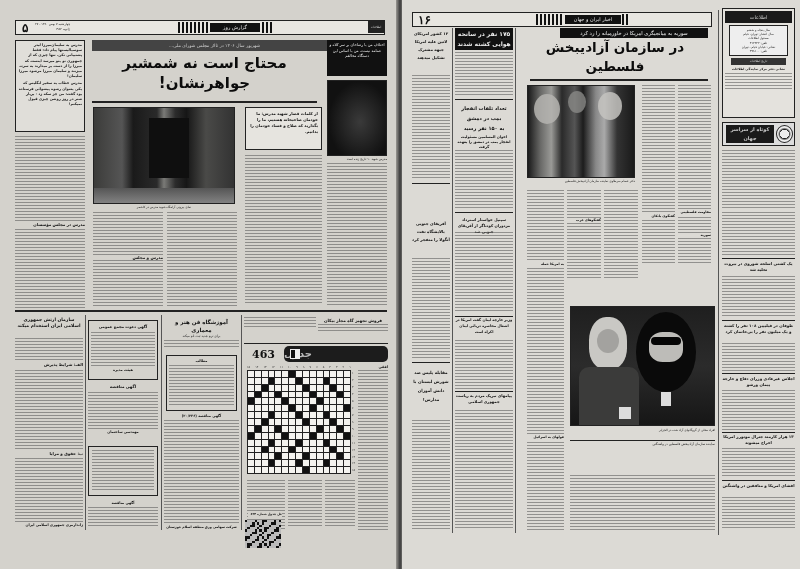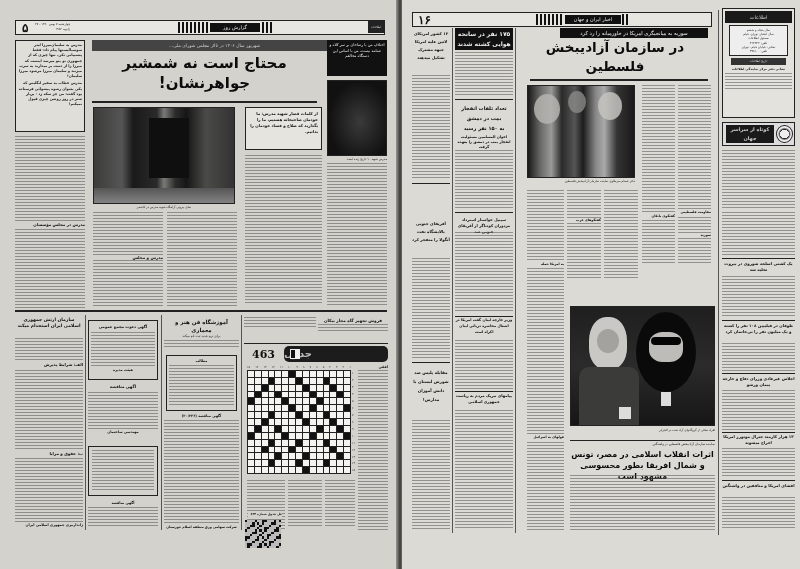--- a/index.html
+++ b/index.html
@@ -660,24 +660,20 @@
     <div class="abs" style="left:65px;top:5px;width:60px;height:80px;border-radius:50%;background:#0a0a0a;"></div>
     <div class="abs" style="left:78px;top:25px;width:34px;height:30px;border-radius:40%;background:#bdbcb8;"></div>
     <div class="abs" style="left:80px;top:30px;width:30px;height:8px;border-radius:4px;background:#050505;"></div>
     <div class="abs" style="left:90px;top:85px;width:10px;height:14px;background:#ddd;"></div>
     <div class="abs" style="left:48px;top:100px;width:12px;height:12px;background:#ddd;"></div>
   </div>
   <div class="small abs" style="left:168px;top:428px;width:145px;font-size:3px;line-height:4px;">افراد محلی از گروگانهای آزاد شده در الجزایر</div>
 
   <div class="rule" style="left:168px;top:440px;width:145px;height:1px;"></div>
   <div class="small abs" style="left:168px;top:442px;width:145px;font-size:3.2px;">نماینده سازمان آزادیبخش فلسطین در واشنگتن</div>
-  <div class="headline abs" style="left:168px;top:449px;width:145px;font-size:8px;line-height:11px;">
-    <div>اثرات انقلاب اسلامی در مصر، تونس</div>
-    <div>و شمال افریقا بطور محسوسی مشهود است</div>
-  </div>
   <div class="abs lines" style="left:168px;top:475px;width:145px;height:55px;background:repeating-linear-gradient(180deg,#555 0 1px,transparent 1px 3px),linear-gradient(90deg,transparent 0 32px,#dcdad5 32px 35px,transparent 35px 68px,#dcdad5 68px 71px,transparent 71px 104px,#dcdad5 104px 107px,transparent 107px);"></div>
   <div class="vrule" style="left:316px;top:10px;height:525px;"></div>
 
   <div class="abs frame" style="left:320px;top:8px;width:73px;height:110px;background:#e4e2dd;padding:2px;">
     <div style="height:12px;background:#1a1a1a;color:#ccc;font-size:5px;text-align:center;line-height:12px;">اطلاعات</div>
     <div class="frame" style="margin:2px 4px;padding:2px;background:#eee;">
       <div class="small" style="font-size:3px;line-height:4.2px;text-align:center;">سال پنجاه و ششم</div>
       <div class="small" style="font-size:3px;line-height:4.2px;text-align:center;">سال انتشار: تهران، خیام</div>
       <div class="small" style="font-size:3px;line-height:4.2px;text-align:center;">مسئول اطلاعات</div>
       <div class="small" style="font-size:3px;line-height:4.2px;text-align:center;">تلفن: ۳۱۲۲۲۲</div>

